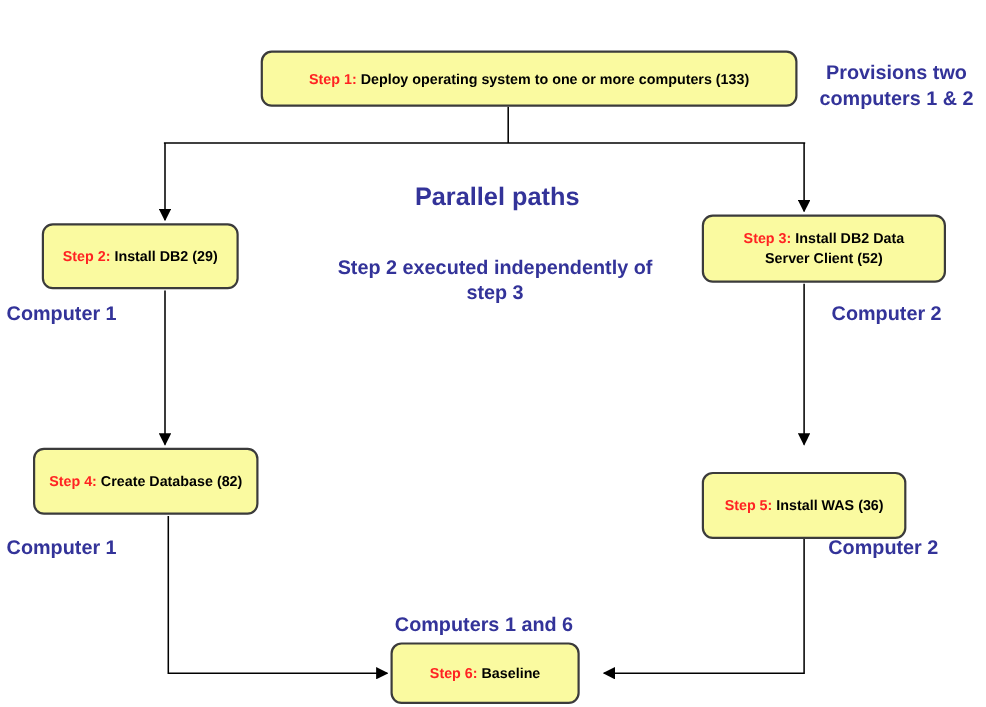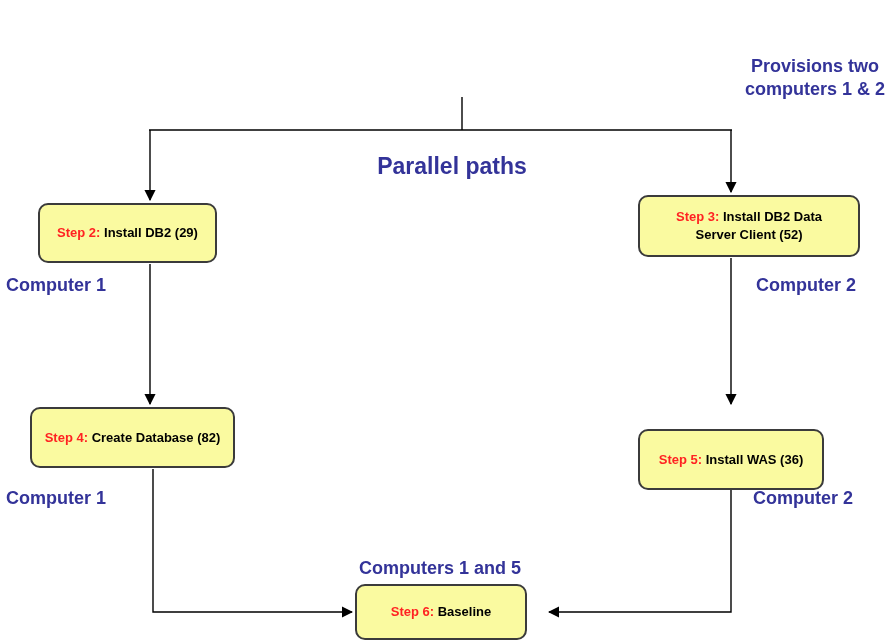--- a/index.html
+++ b/index.html
@@ -41,20 +41,21 @@
     color:var(--note-blue);
     font-size:18px;font-weight:bold;
     line-height:1.25;
   }
   .note.center{text-align:center;}
   .diagram-title{
     position:absolute;
     color:var(--note-blue);
     font-size:23px;font-weight:bold;
     text-align:center;
+    margin-top:12px;
   }
 </style>
 </head>
 <body>
 
 <div class="canvas">
 
   <svg class="connector-layer" viewBox="0 0 896 643" xmlns="http://www.w3.org/2000/svg">
     <defs>
       <marker id="arrowhead" viewBox="0 0 10 10" refX="9" refY="5" markerWidth="8" markerHeight="8" orient="auto-start-reverse">
@@ -65,39 +66,46 @@
     <line class="connector" x1="462" y1="97" x2="462" y2="130"></line>
     <line class="connector" x1="149" y1="130" x2="732" y2="130"></line>
     <line class="connector" x1="150" y1="130" x2="150" y2="200" marker-end="url(#arrowhead)"></line>
     <line class="connector" x1="731" y1="130" x2="731" y2="192" marker-end="url(#arrowhead)"></line>
     <line class="connector" x1="150" y1="264" x2="150" y2="404" marker-end="url(#arrowhead)"></line>
     <line class="connector" x1="731" y1="258" x2="731" y2="404" marker-end="url(#arrowhead)"></line>
     <polyline class="connector" points="153,469 153,612 352,612" marker-end="url(#arrowhead)"></polyline>
     <polyline class="connector" points="731,469 731,612 549,612" marker-end="url(#arrowhead)"></polyline>
   </svg>
 
+  <div class="step-box" style="left:237px;top:46px;width:488px;height:51px;">
+    <span>
+      <span class="step-prefix">Step 1:</span>
+      <span class="step-label">Deploy operating system to one or more computers (133)</span>
+    </span>
+  </div>
 
   <div class="note center" style="left:740px;top:55px;width:150px;">Provisions two computers 1 &amp; 2</div>
 
   <div class="diagram-title" style="left:327px;top:153px;width:250px;">Parallel paths</div>
 
   <div class="step-box" style="left:38px;top:203px;width:179px;height:60px;">
     <span>
       <span class="step-prefix">Step 2:</span>
       <span class="step-label">Install DB2 (29)</span>
     </span>
   </div>
 
   <div class="step-box" style="left:638px;top:195px;width:222px;height:62px;padding:4px 14px;">
     <span>
       <span class="step-prefix">Step 3:</span>
       <span class="step-label">Install DB2 Data Server Client (52)</span>
     </span>
   </div>
 
+  <div class="note center" style="left:300px;top:232px;width:300px;">Step 2 executed independently of step 3</div>
 
   <div class="note" style="left:6px;top:274px;">Computer 1</div>
 
   <div class="note" style="left:756px;top:274px;">Computer 2</div>
 
   <div class="step-box" style="left:30px;top:407px;width:205px;height:61px;">
     <span>
       <span class="step-prefix">Step 4:</span>
       <span class="step-label">Create Database (82)</span>
     </span>
@@ -108,21 +116,21 @@
       <span class="step-prefix">Step 5:</span>
       <span class="step-label">Install WAS (36)</span>
     </span>
   </div>
 
 
   <div class="note" style="left:6px;top:487px;">Computer 1</div>
 
   <div class="note" style="left:753px;top:487px;">Computer 2</div>
 
-  <div class="note center" style="left:340px;top:557px;width:200px;">Computers 1 and 5</div>
+  <div class="note center" style="left:340px;top:557px;width:200px;">Computers 1 and 6</div>
 
   <div class="step-box" style="left:355px;top:584px;width:172px;height:56px;">
     <span>
       <span class="step-prefix">Step 6:</span>
       <span class="step-label">Baseline</span>
     </span>
   </div>
 
 </div>
 

